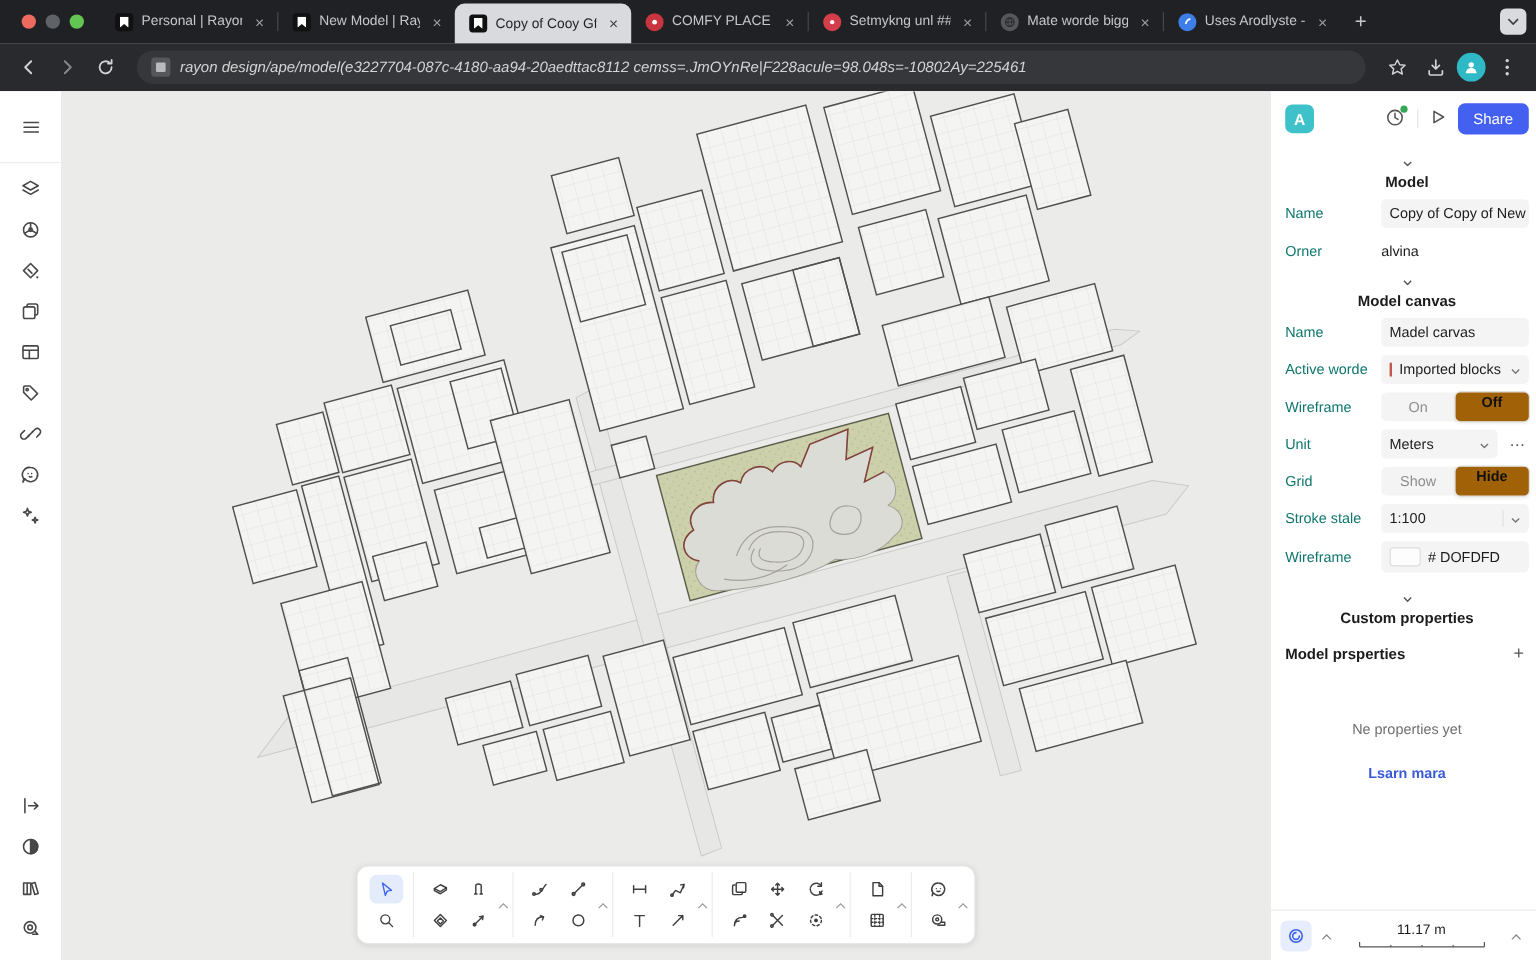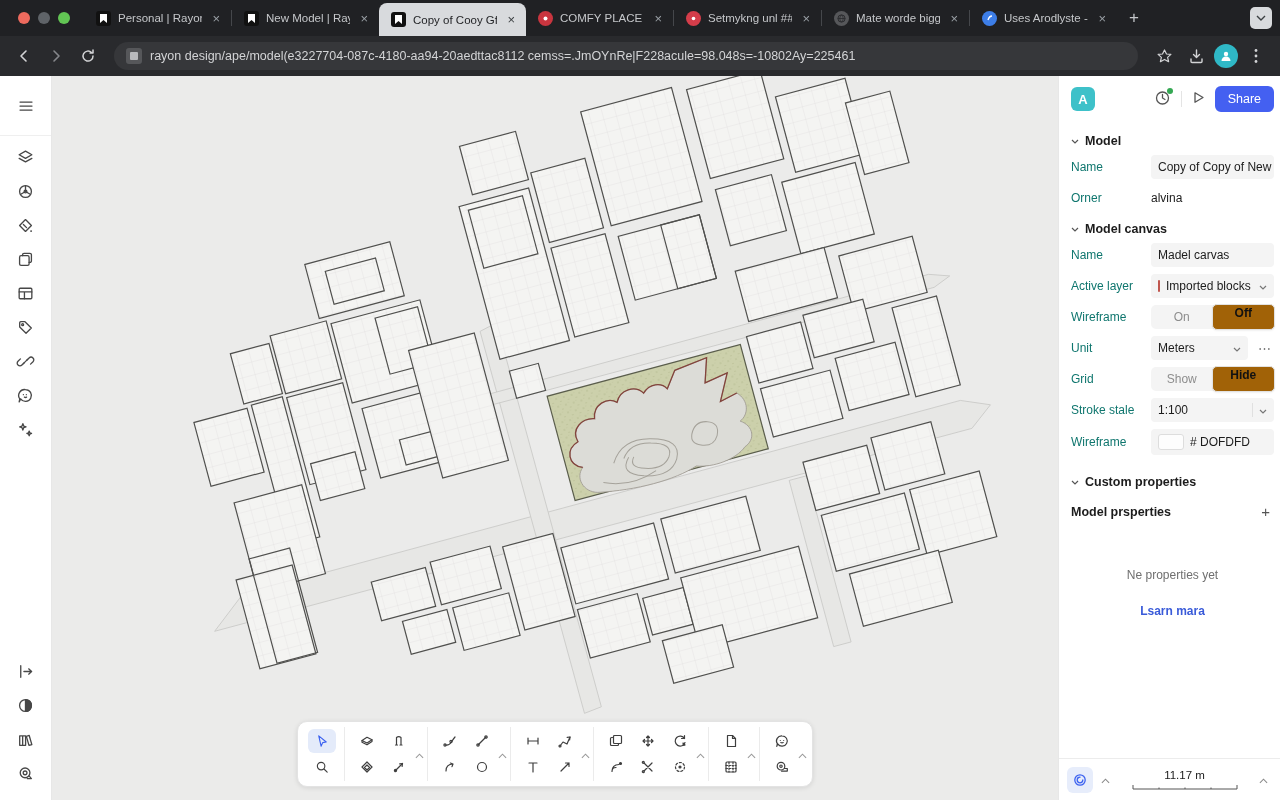--- a/index.html
+++ b/index.html
@@ -20,21 +20,21 @@
   .fav { width:15px; height:15px; border-radius:3px; flex:none; display:flex; align-items:center; justify-content:center; }
   .fav svg { display:block; }
   .newtab { color:#c5c7ca; font-size:17px; display:flex; align-items:center; padding:0 12px; }
   .tabmenu { width:22px; height:22px; background:#d8dadd; border-radius:5px; align-self:center;
              margin-left:auto; margin-right:8px; display:flex; align-items:center; justify-content:center; }
 
   .navbar { height:40px; background:#292a2d; display:flex; align-items:center; padding:0 10px; gap:4px; }
   .navbtn { width:28px; height:28px; display:flex; align-items:center; justify-content:center; border-radius:50%; }
   .urlpill { flex:1; height:28px; background:#36373a; border-radius:14px; margin:0 8px;
              display:flex; align-items:center; gap:8px; padding:0 12px; color:#d3d4d6; font-size:12.5px;
-             white-space:nowrap; overflow:hidden; }
+             white-space:nowrap; overflow:hidden;font-style:italic; }
   .siteicon { width:16px; height:16px; border-radius:3px; background:#56575a; flex:none; position:relative; }
   .siteicon:after { content:""; position:absolute; inset:4px; background:#b9babd; border-radius:1px; }
   .avatarb { width:24px; height:24px; border-radius:50%; background:#2fb8c6; display:flex; align-items:center; justify-content:center; }
 
   
   .app { display:flex; height:724px; }
   .ltools { width:52px; background:#fff; border-right:1px solid #e7e7e7; display:flex; flex-direction:column; align-items:center; }
   .ltools .menuwrap { padding:13px 0 12px; width:100%; display:flex; justify-content:center; border-bottom:1px solid #efefef; margin-bottom:4px; }
   .lic { width:34px; height:34px; display:flex; align-items:center; justify-content:center; border-radius:6px; }
   .lic svg { stroke:#474747; fill:none; stroke-width:1.25; stroke-linecap:round; stroke-linejoin:round; }
@@ -60,21 +60,21 @@
   
   .rpanel { width:222px; background:#fff; border-left:1px solid #e7e7e7; display:flex; flex-direction:column; font-size:12px; }
   .phead { display:flex; align-items:center; padding:10px 6px 10px 12px; gap:9px; }
   .pavatar { width:24px; height:24px; border-radius:6px; background:#3ec1c9; color:#fff; font-weight:bold;
              font-size:13px; display:flex; align-items:center; justify-content:center; }
   .phead .sp { flex:1; }
   .hdiv { width:1px; height:16px; background:#e4e4e4; }
   .sharebtn { background:#4460f1; color:#fff; border:none; border-radius:6px; font-size:12.5px;
               padding:6px 13px; font-family:inherit; }
   .pbody { flex:1; overflow:hidden; padding:0 6px 0 12px; }
-  .sechead { display:flex; align-items:center; gap:6px; font-weight:bold; color:#1c1c1c; font-size:12.5px; margin:12px 0 4px; }
+  .sechead { display:flex; align-items:center; gap:6px; font-weight:bold; color:#1c1c1c; font-size:12.5px; margin:12px 0 4px;flex-direction:column; }
   .prow { display:flex; align-items:center; margin:7px 0; min-height:24px; }
   .prow .lbl { width:80px; color:#0f766e; flex:none; }
   .fld { flex:1; background:#f4f4f4; border-radius:4px; padding:5px 7px; color:#1c1c1c;
          display:flex; align-items:center; gap:6px; min-height:24px; white-space:nowrap; overflow:hidden; }
   .fld .chev { margin-left:auto; }
   .redbar { width:2px; height:12px; background:#c0564e; border-radius:1px; flex:none; }
   .seg { flex:1; display:flex; background:#f4f4f4; border-radius:5px; }
   .seg span { flex:1; text-align:center; padding:5px 0; color:#8d8d8d; }
   .seg .on { background:#a16207; border:1px solid #e2e2e2; border-radius:5px; color:#111; font-weight:bold;
              box-shadow:0 1px 2px rgba(0,0,0,.06); margin:-1px; padding:1px 0; }
@@ -661,21 +661,21 @@
           </svg>
         <span>Model canvas</span>
       </div>
       <div class="prow">
         <span class="lbl">Name</span>
         <div class="fld">
             <span>Madel carvas</span>
           </div>
       </div>
       <div class="prow">
-        <span class="lbl">Active layer</span>
+        <span class="lbl">Active worde</span>
         <div class="fld">
           <span class="redbar"></span>
           <span>Imported blocks</span>
           <span class="chev"><svg width="8" height="5" viewBox="0 0 8 5">
                 <polyline points="1,1 4,4 7,1" fill="none" stroke="#777" stroke-width="1.2"></polyline>
               </svg></span>
         </div>
       </div>
       <div class="prow">
         <span class="lbl">Wireframe</span>

